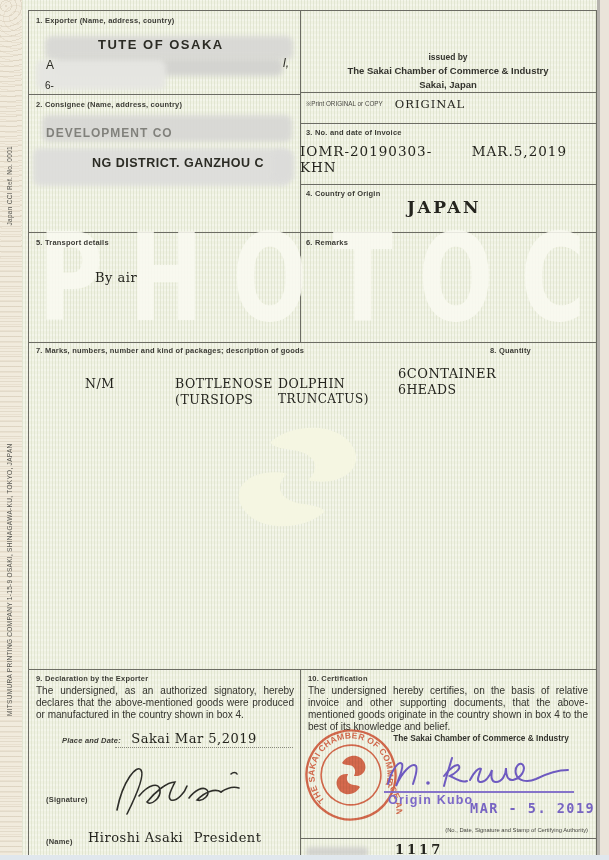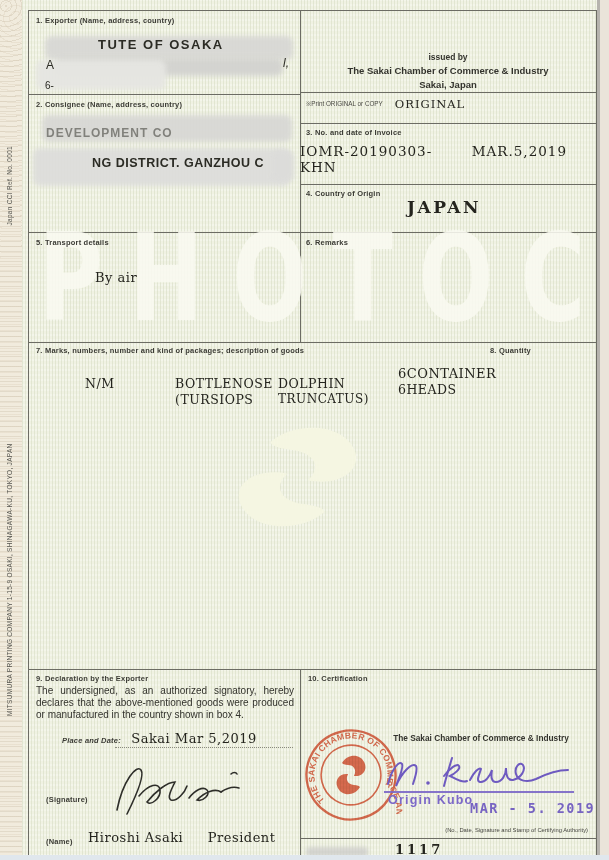--- a/index.html
+++ b/index.html
@@ -166,24 +166,25 @@
       <path d="M14,52 C20,22 34,6 38,12 C42,18 30,44 24,56"></path>
       <path d="M36,38 C46,26 56,24 57,32 C58,40 48,48 44,44 C52,34 64,24 72,24 C68,32 64,40 68,42 C74,44 82,34 84,28"></path>
       <path d="M86,40 C92,32 100,28 104,32 C108,36 100,44 94,42 C102,34 112,30 118,34"></path>
       <path d="M118,34 C124,30 130,28 136,30"></path>
       <path d="M128,16 C130,14 133,14 134,16"></path>
     </g>
   </svg>
   <div class="lbl" style="left:46px;top:837px;font-weight:600;">(Name)</div>
   <div class="serif" style="left:88px;top:830px;font-size:13px;letter-spacing:.5px;">
     <span>Hiroshi Asaki</span>
-    <span style="margin-left:20px;">President</span>
+    <span style="margin-left:6px;">President</span>
   </div>
 
   <div class="lbl" style="left:308px;top:674px;">10. Certification</div>
+  <div class="body-text" style="left:308px;top:685px;width:280px;">The undersigned hereby certifies, on the basis of  relative invoice and other supporting documents, that the above-mentioned goods originate in the country shown in box 4 to the best of its knowledge and belief.</div>
   <div style="position:absolute;left:372px;top:733px;width:218px;text-align:center;font-size:8.3px;font-weight:700;color:#33332d;z-index:5;">The Sakai Chamber of Commerce &amp; Industry</div>
 
   <svg class="stamp" viewBox="0 0 110 110">
     <circle cx="55" cy="55" r="50" fill="none" stroke="#dc5a3d" stroke-width="2.6"></circle>
     <circle cx="55" cy="55" r="33.5" fill="none" stroke="#dc5a3d" stroke-width="1.8"></circle>
     <defs>
       <path id="ring" d="M19.5,75.5 A41,41 0 1 1 90.5,75.5 A41,41 0 1 1 19.5,75.5"></path>
     </defs>
     <text font-size="9.6" font-weight="bold" fill="#dc5a3d" letter-spacing=".4" font-family="Liberation Sans, sans-serif">
       <textPath href="#ring">THE SAKAI CHAMBER OF COMMERCE AND INDUSTRY ·</textPath>

